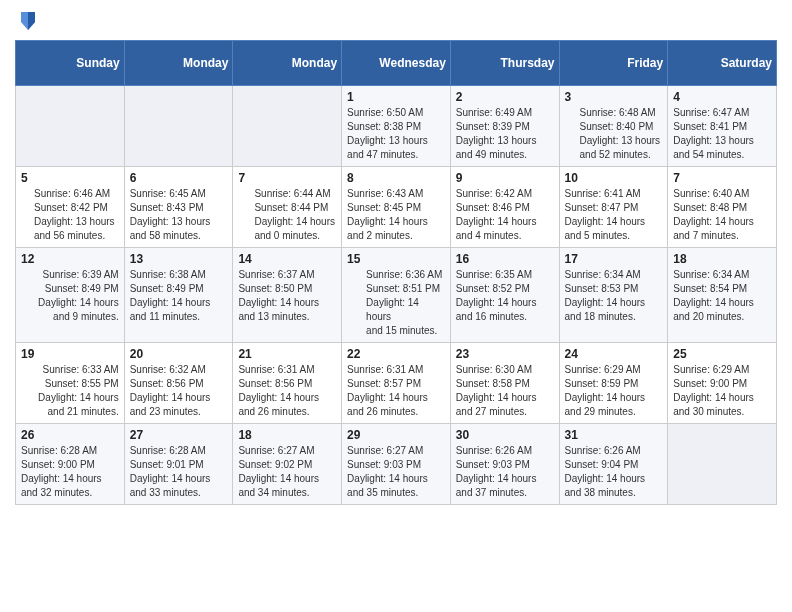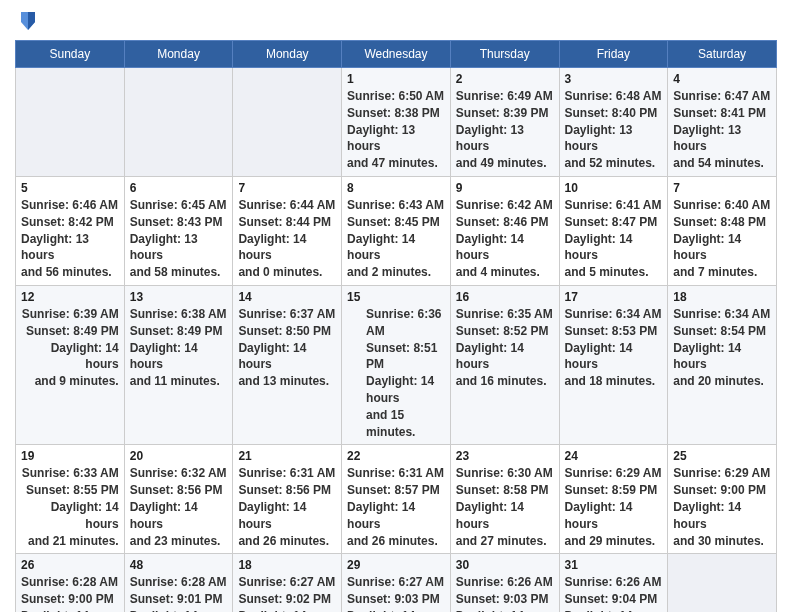--- a/index.html
+++ b/index.html
@@ -49,23 +49,23 @@
       color: #333;
     }
     table {
       width: 100%;
       border-collapse: collapse;
     }
     thead tr th {
       background-color: #3060a0;
       color: #fff;
       font-size: 12px;
-      font-weight: normal;
-      padding: 6px 4px;
-      text-align: center;
+      font-weight: bold;
+      padding: 15px 4px;
+      text-align: right;
       border: 1px solid #5580c0;
     }
     tbody tr td {
       border: 1px solid #ccc;
       vertical-align: top;
       padding: 4px 5px;
       width: calc(100% / 7);
       min-height: 80px;
       font-size: 10.5px;
       color: #222;
@@ -77,24 +77,23 @@
     tbody tr:nth-child(even) td {
       background: #ffffff;
     }
     .day-number {
       font-size: 12px;
       font-weight: bold;
       display: block;
       margin-bottom: 2px;
     }
     .day-info {
-      font-size: 12px;
+      font-size: 10px;
       color: #333;
       line-height: 1.4;
-      font-weight: bold;
     }
     .empty-cell {
       background: #eef0f5 !important;
     }
   </style>
 </head>
 <body>
 
 <div class="header">
   <div class="logo">
@@ -139,51 +138,51 @@
         </td>
         <td>
           <span class="day-number">2</span>
           <div class="day-info" style="white-space: pre-line;">Sunrise: 6:49 AM
 Sunset: 8:39 PM
 Daylight: 13 hours
 and 49 minutes.</div>
         </td>
         <td>
           <span class="day-number">3</span>
-          <div class="day-info" style="white-space: pre-line;">Sunrise: 6:48 AM
+          <div class="day-info" style="white-space: pre-line; margin-left: 15px;">Sunrise: 6:48 AM
 Sunset: 8:40 PM
 Daylight: 13 hours
 and 52 minutes.</div>
         </td>
         <td>
           <span class="day-number">4</span>
           <div class="day-info" style="white-space: pre-line;">Sunrise: 6:47 AM
 Sunset: 8:41 PM
 Daylight: 13 hours
 and 54 minutes.</div>
         </td>
       </tr>
       <tr>
         <td>
           <span class="day-number">5</span>
-          <div class="day-info" style="white-space: pre-line;">Sunrise: 6:46 AM
+          <div class="day-info" style="white-space: pre-line; margin-left: 13px;">Sunrise: 6:46 AM
 Sunset: 8:42 PM
 Daylight: 13 hours
 and 56 minutes.</div>
         </td>
         <td>
           <span class="day-number">6</span>
           <div class="day-info" style="white-space: pre-line;">Sunrise: 6:45 AM
 Sunset: 8:43 PM
 Daylight: 13 hours
 and 58 minutes.</div>
         </td>
         <td>
           <span class="day-number">7</span>
-          <div class="day-info" style="white-space: pre-line;">Sunrise: 6:44 AM
+          <div class="day-info" style="white-space: pre-line; margin-left: 16px;">Sunrise: 6:44 AM
 Sunset: 8:44 PM
 Daylight: 14 hours
 and 0 minutes.</div>
         </td>
         <td>
           <span class="day-number">8</span>
           <div class="day-info" style="white-space: pre-line;">Sunrise: 6:43 AM
 Sunset: 8:45 PM
 Daylight: 14 hours
 and 2 minutes.</div>
@@ -314,21 +313,21 @@
       </tr>
       <tr>
         <td>
           <span class="day-number">26</span>
           <div class="day-info" style="white-space: pre-line;">Sunrise: 6:28 AM
 Sunset: 9:00 PM
 Daylight: 14 hours
 and 32 minutes.</div>
         </td>
         <td>
-          <span class="day-number">48</span>
+          <span class="day-number">27</span>
           <div class="day-info" style="white-space: pre-line;">Sunrise: 6:28 AM
 Sunset: 9:01 PM
 Daylight: 14 hours
 and 33 minutes.</div>
         </td>
         <td>
           <span class="day-number">18</span>
           <div class="day-info" style="white-space: pre-line;">Sunrise: 6:27 AM
 Sunset: 9:02 PM
 Daylight: 14 hours

